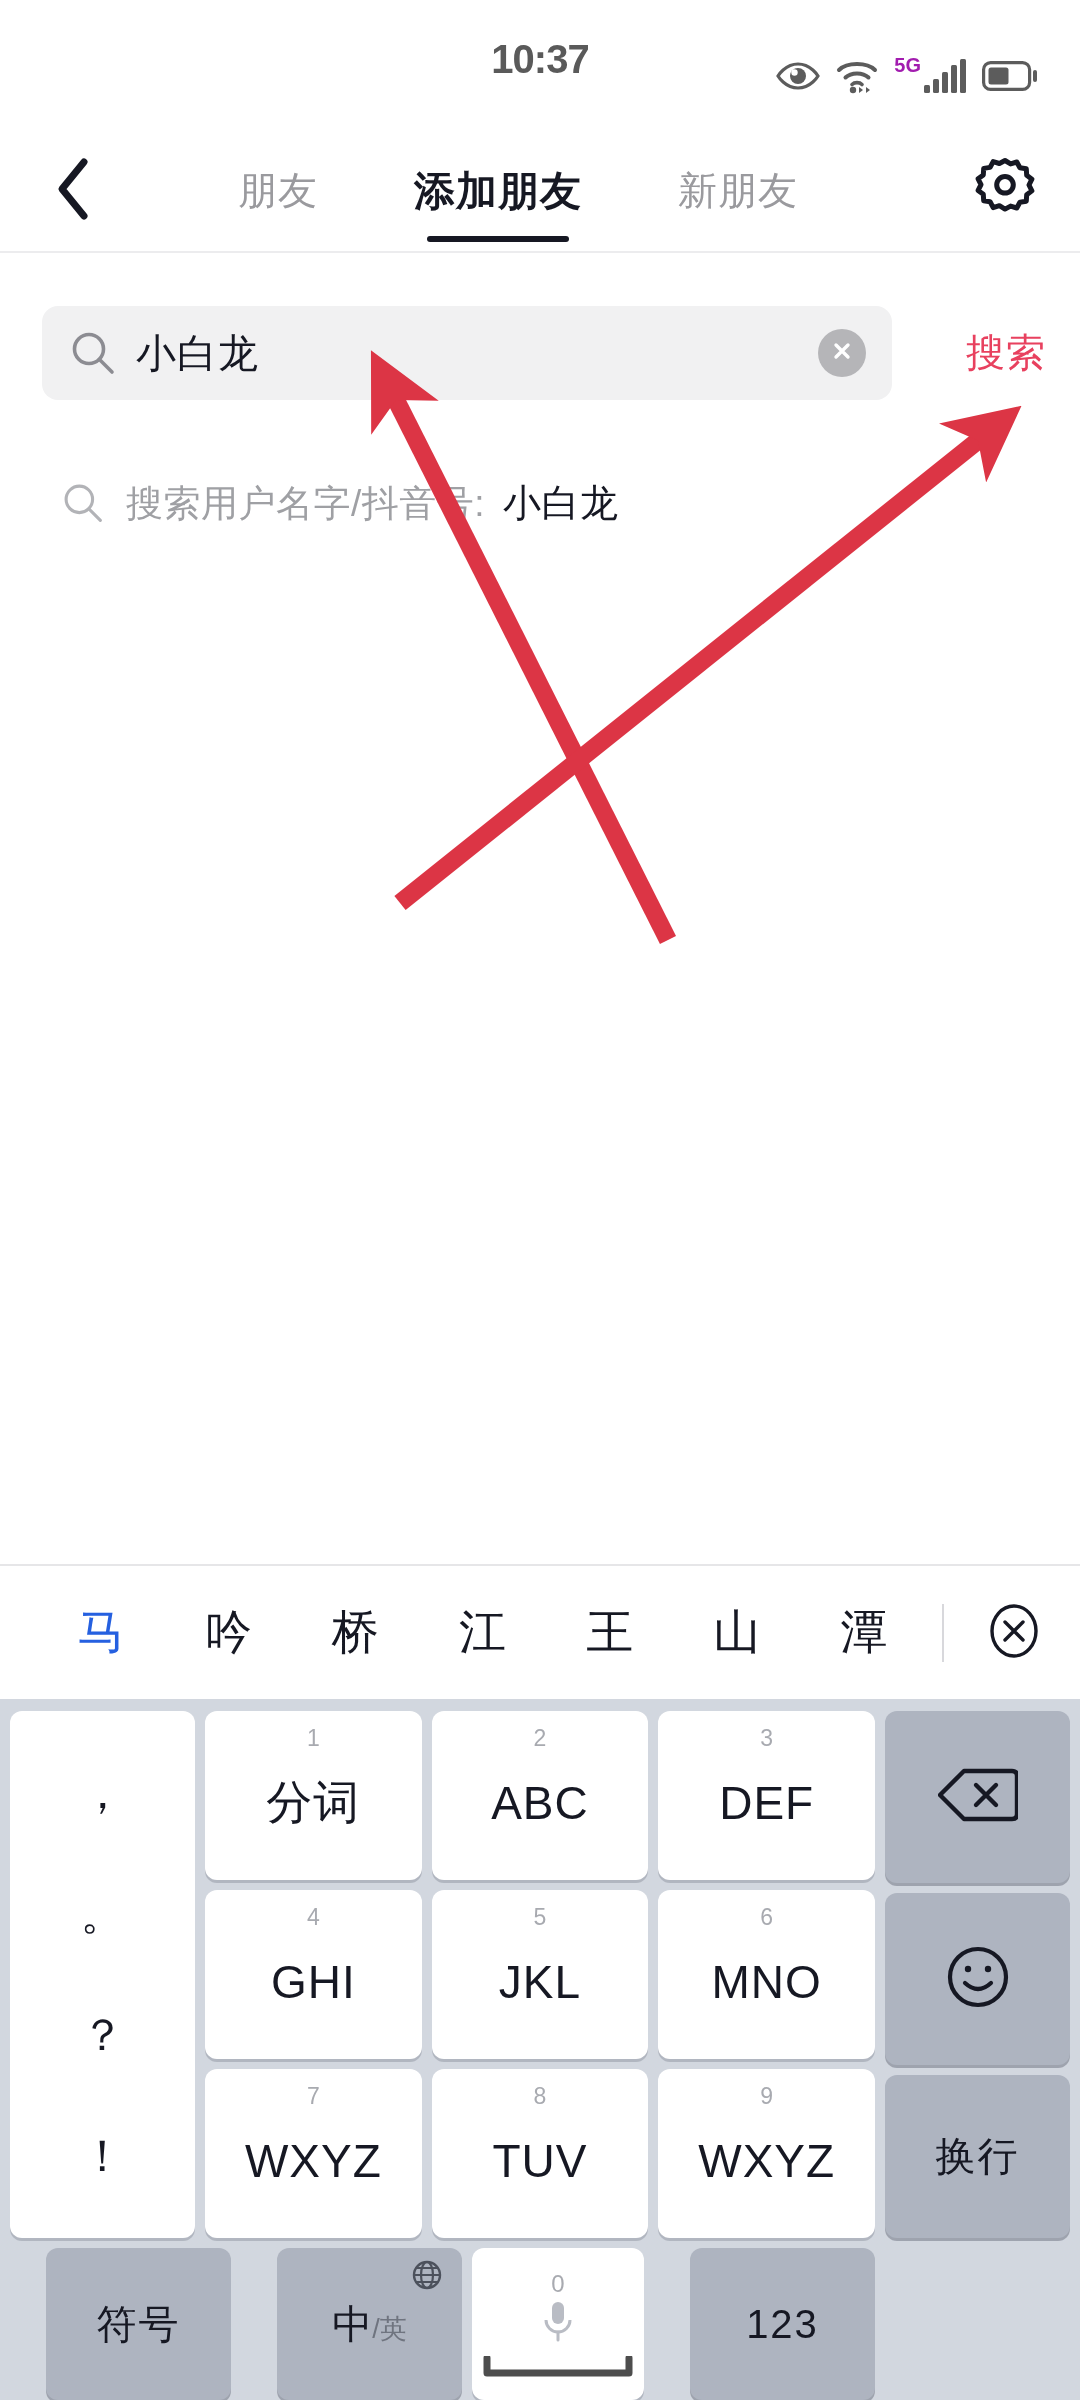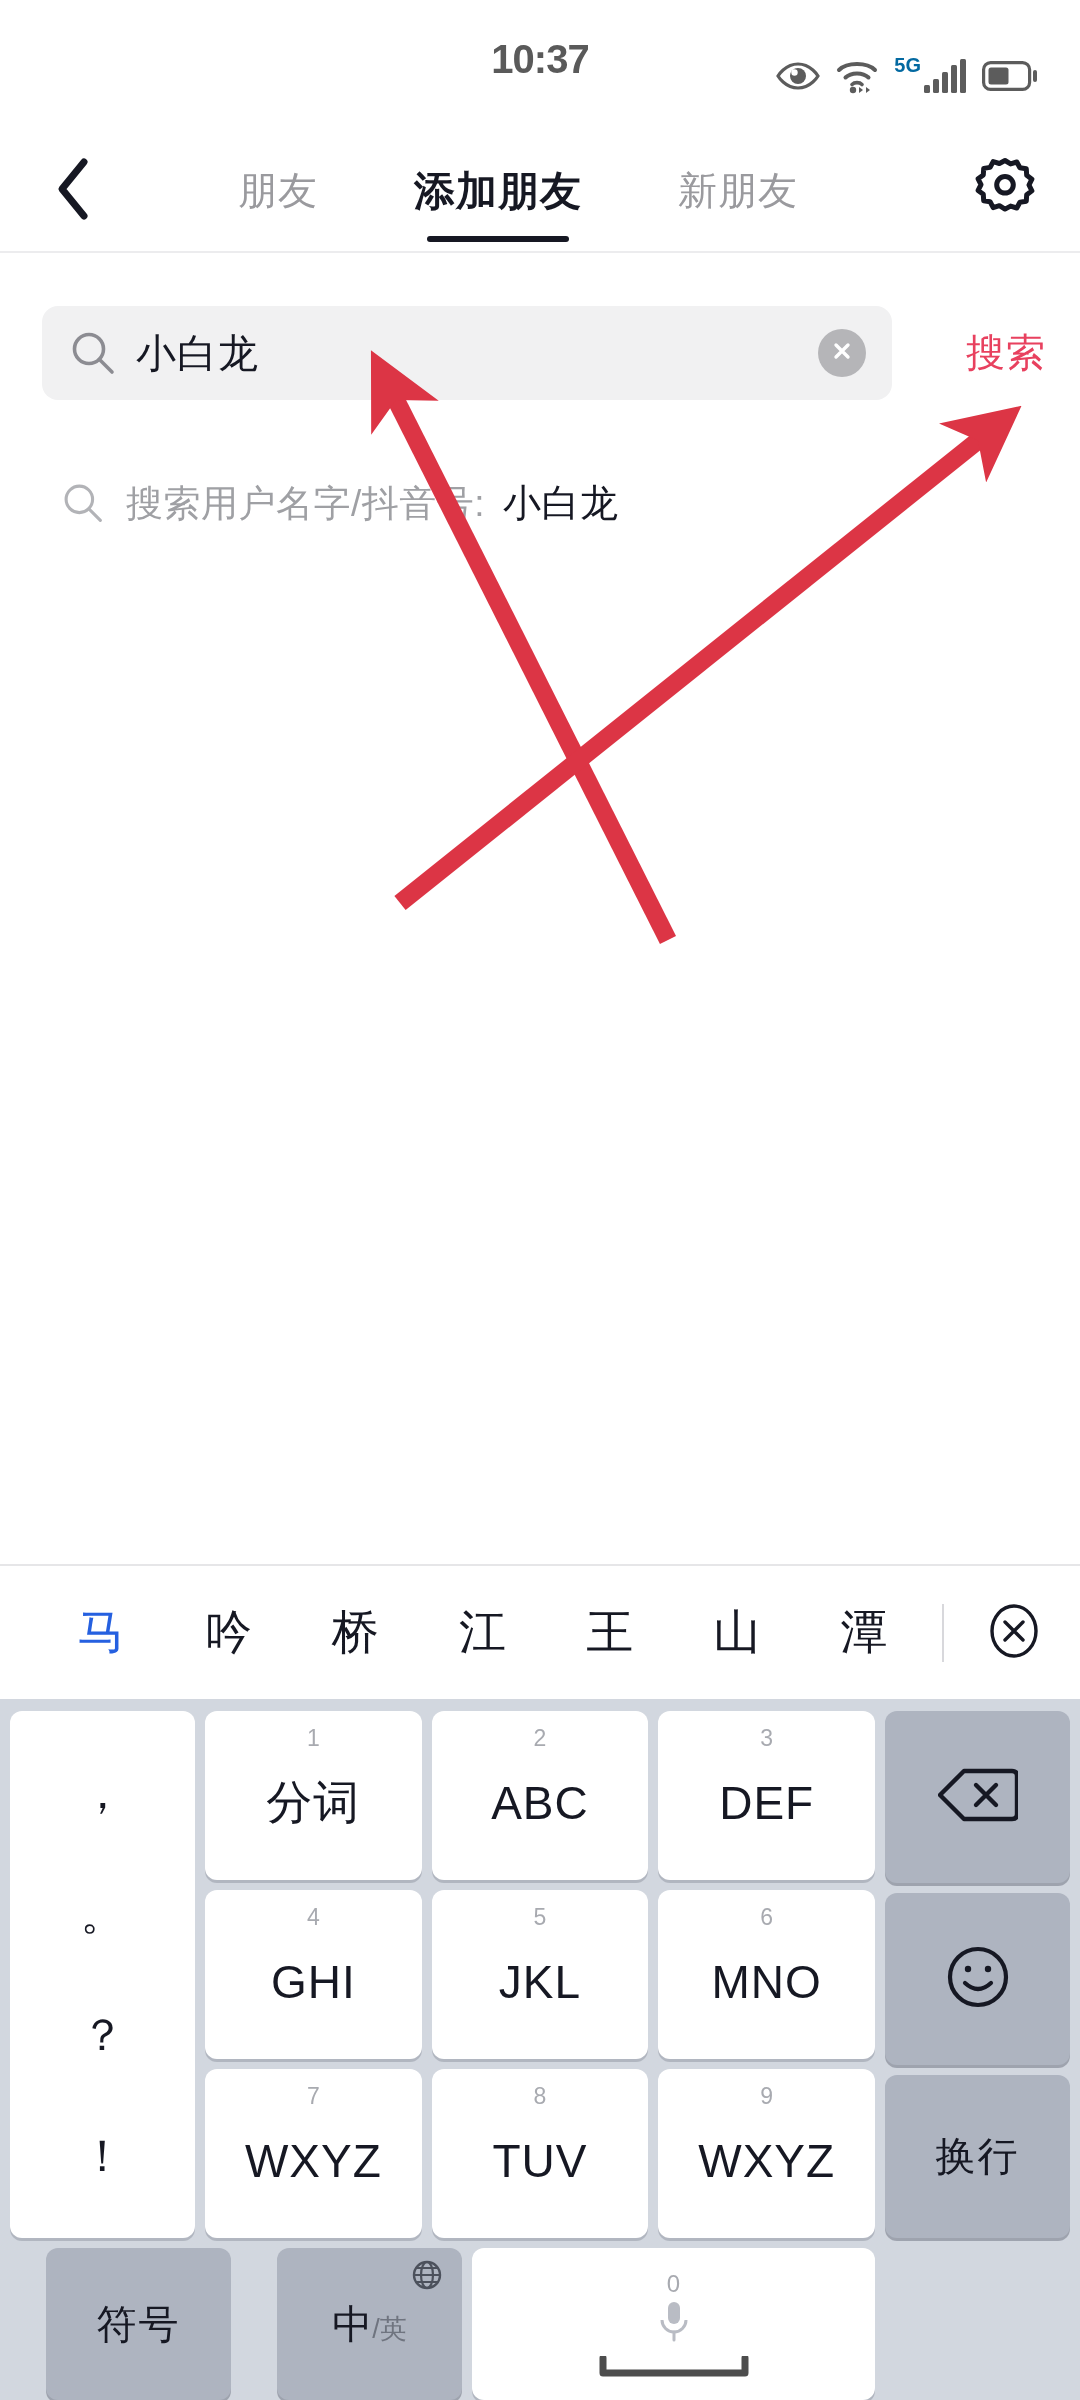--- a/index.html
+++ b/index.html
@@ -27,21 +27,21 @@
     font-size:40px; font-weight:700; color:#5a5a5a;
     letter-spacing:-1px; position:relative; top:-6px;
   }
   .status-icons{
     position:absolute; right:42px; top:50px;
     display:flex; align-items:center; gap:15px; height:52px;
   }
   .si{ display:flex; align-items:center; justify-content:center; color:#5c5c5c;}
   .si svg{ display:block; }
   .net-group{ display:flex; align-items:flex-end; gap:2px; }
-  .fiveg{ font-size:20px; font-weight:600; color:#0369a1; position:relative; top:-16px; }
+  .fiveg{ font-size:20px; font-weight:600; color:#a21caf; position:relative; top:-16px; }
 
   
   .navbar{
     position:absolute; left:0; top:130px; width:1080px; height:122px;
     display:flex; align-items:center;
   }
   .back-btn{
     position:absolute; left:38px; top:50%; transform:translateY(-50%);
     width:72px; height:72px;
     display:flex; align-items:center; justify-content:center;
@@ -491,19 +491,22 @@
             <path d="M18 32 L18 40" stroke="#b9bcc4" stroke-width="3" stroke-linecap="round"></path>
           </svg>
         </span>
         <span class="space-bar-ind">
           <svg width="150" height="22" viewBox="0 0 150 22">
             <path d="M4 2 L4 17 L146 17 L146 2" fill="none" stroke="#4d4d4d" stroke-width="7" stroke-linecap="round" stroke-linejoin="round"></path>
           </svg>
         </span>
       </div>
 
+      <div class="bk gray bk-123">
+        <span class="bk-label">123</span>
+      </div>
 
       <div class="bk bk-enter"></div>
     </div>
 
   </div>
 
 </div>
 
 </body></html>

